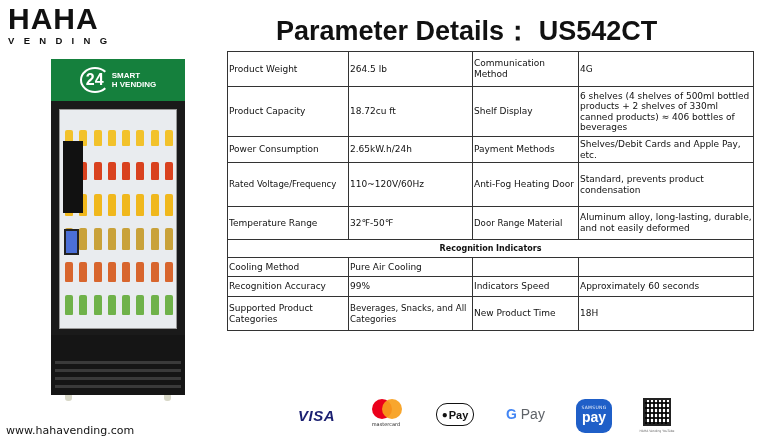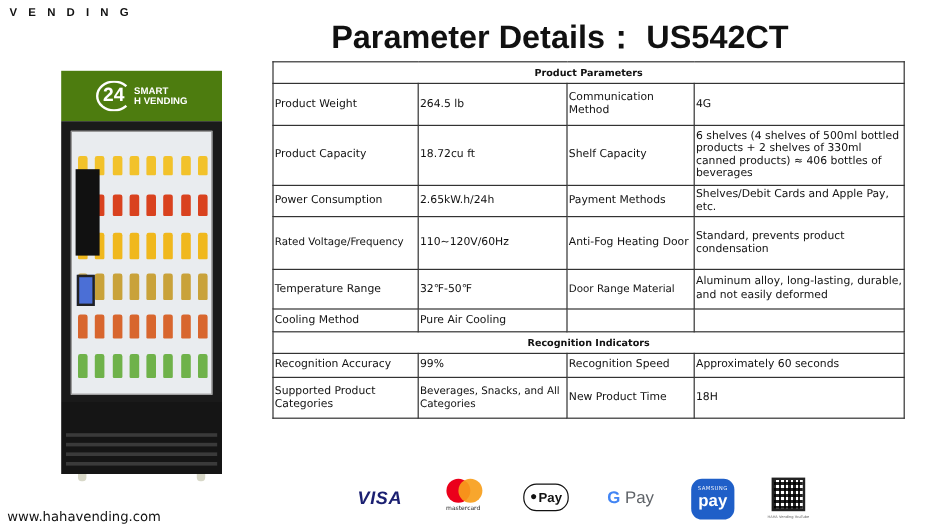--- a/index.html
+++ b/index.html
@@ -4,21 +4,21 @@
 <style>
   * { box-sizing: border-box; margin: 0; padding: 0; }
   html, body { width: 780px; height: 437px; background: #ffffff; overflow: hidden; }
   body { position: relative; font-family: "DejaVu Sans", sans-serif; color: #111; }
 
   .brand { position: absolute; left: 8px; top: 4px; }
   .brand-main { font-family: "Liberation Sans", sans-serif; font-weight: 700; font-size: 30px; letter-spacing: 1px; line-height: 30px; color: #111; }
   .brand-sub { font-family: "Liberation Sans", sans-serif; font-weight: 700; font-size: 9.5px; letter-spacing: 9.3px; margin-top: 1px; color: #111; }
 
   .fridge { position: absolute; left: 51px; top: 59px; width: 134px; height: 341px; }
-  .fridge-header { position: absolute; left: 0; top: 0; width: 134px; height: 42px; background: #4d7c0f; display: flex; align-items: center; justify-content: center; }
+  .fridge-header { position: absolute; left: 0; top: 0; width: 134px; height: 42px; background: #15803d; display: flex; align-items: center; justify-content: center; }
   .logo24 { display: flex; align-items: center; color: #fff; }
   .logo24 .circ { width: 30px; height: 26px; border: 2px solid #fff; border-right-color: transparent; border-radius: 50%; display: flex; align-items: center; justify-content: center; font-weight: 700; font-size: 16px; font-family: "Liberation Sans", sans-serif; }
   .logo24 .txt { font-family: "Liberation Sans", sans-serif; font-weight: 700; font-size: 8px; line-height: 9px; margin-left: 2px; }
   .fridge-body { position: absolute; left: 0; top: 42px; width: 134px; height: 234px; background: #1a1a1a; }
   .glass { position: absolute; left: 8px; top: 8px; width: 118px; height: 220px; background: #e9ecef; border: 1px solid #999; }
   .shelf { position: absolute; left: 5px; width: 108px; display: flex; justify-content: space-between; }
   .item { width: 8px; border-radius: 2px 2px 1px 1px; }
   .panel { position: absolute; left: 12px; top: 40px; width: 20px; height: 72px; background: #111; }
   .screen { position: absolute; left: 13px; top: 128px; width: 15px; height: 26px; background: #4b6fd6; border: 2px solid #222; }
   .fridge-base { position: absolute; left: 0; top: 276px; width: 134px; height: 60px; background: #151515; }
@@ -49,20 +49,21 @@
   .samsung .s2 { font-family: "Liberation Sans", sans-serif; font-weight: 700; font-size: 14px; line-height: 14px; }
   .qr { position: absolute; left: 347px; top: 1px; width: 28px; height: 28px; border: 2px solid #222; background:
         repeating-linear-gradient(90deg, #222 0 2px, #fff 2px 4px),
         repeating-linear-gradient(0deg, #222 0 2px, #fff 2px 5px); background-blend-mode: multiply; }
   .qr-cap { position: absolute; left: 340px; top: 32px; width: 42px; text-align: center; font-size: 3px; color: #666; }
 </style>
 </head>
 <body>
 
 <div class="brand">
+  <div class="brand-main">HAHA</div>
   <div class="brand-sub">VENDING</div>
 </div>
 
 <div class="fridge">
   <div class="fridge-header">
     <div class="logo24">
       <div class="circ">24</div>
       <div class="txt">
         <div>SMART</div>
         <div>H VENDING</div>
@@ -150,66 +151,63 @@
 <div class="title">Parameter Details： US542CT</div>
 
 <table class="params">
   <colgroup>
       <col style="width:121px">
       <col style="width:124px">
       <col style="width:106px">
       <col style="width:175px">
     </colgroup>
   <tbody>
-      <tr style="height:18px">
-        <td colspan="4" class="section">Product Parameters</td>
-      </tr>
   <tr style="height:35px">
     <td>Product Weight</td>
     <td>264.5 lb</td>
     <td>Communication Method</td>
     <td>4G</td>
   </tr>
   <tr style="height:50px">
     <td>Product Capacity</td>
     <td>18.72cu ft</td>
-    <td>Shelf Capacity</td>
+    <td>Shelf Display</td>
     <td style="line-height:10.5px">6 shelves (4 shelves of 500ml bottled products + 2 shelves of 330ml canned products) ≈ 406 bottles of beverages</td>
   </tr>
   <tr style="height:26px">
     <td>Power Consumption</td>
     <td>2.65kW.h/24h</td>
     <td>Payment Methods</td>
     <td>Shelves/Debit Cards and Apple Pay, etc.</td>
   </tr>
   <tr style="height:44px">
     <td style="white-space:nowrap;font-size:8.6px">Rated Voltage/Frequency</td>
     <td>110~120V/60Hz</td>
     <td>Anti-Fog Heating Door</td>
     <td>Standard, prevents product condensation</td>
   </tr>
   <tr style="height:33px">
     <td>Temperature Range</td>
     <td>32℉-50℉</td>
     <td style="white-space:nowrap;font-size:8.6px">Door Range Material</td>
     <td>Aluminum alloy, long-lasting, durable, and not easily deformed</td>
   </tr>
+  <tr style="height:18px">
+        <td colspan="4" class="section">Recognition Indicators</td>
+      </tr>
   <tr style="height:19px">
     <td>Cooling Method</td>
     <td>Pure Air Cooling</td>
     <td></td>
     <td></td>
   </tr>
-  <tr style="height:18px">
-        <td colspan="4" class="section">Recognition Indicators</td>
-      </tr>
   <tr style="height:20px">
     <td>Recognition Accuracy</td>
     <td>99%</td>
-    <td>Recognition Speed</td>
+    <td>Indicators Speed</td>
     <td>Approximately 60 seconds</td>
   </tr>
   <tr style="height:34px">
     <td>Supported Product Categories</td>
     <td style="font-size:8.6px">Beverages, Snacks, and All Categories</td>
     <td>New Product Time</td>
     <td>18H</td>
   </tr>
 </tbody>
   </table>

